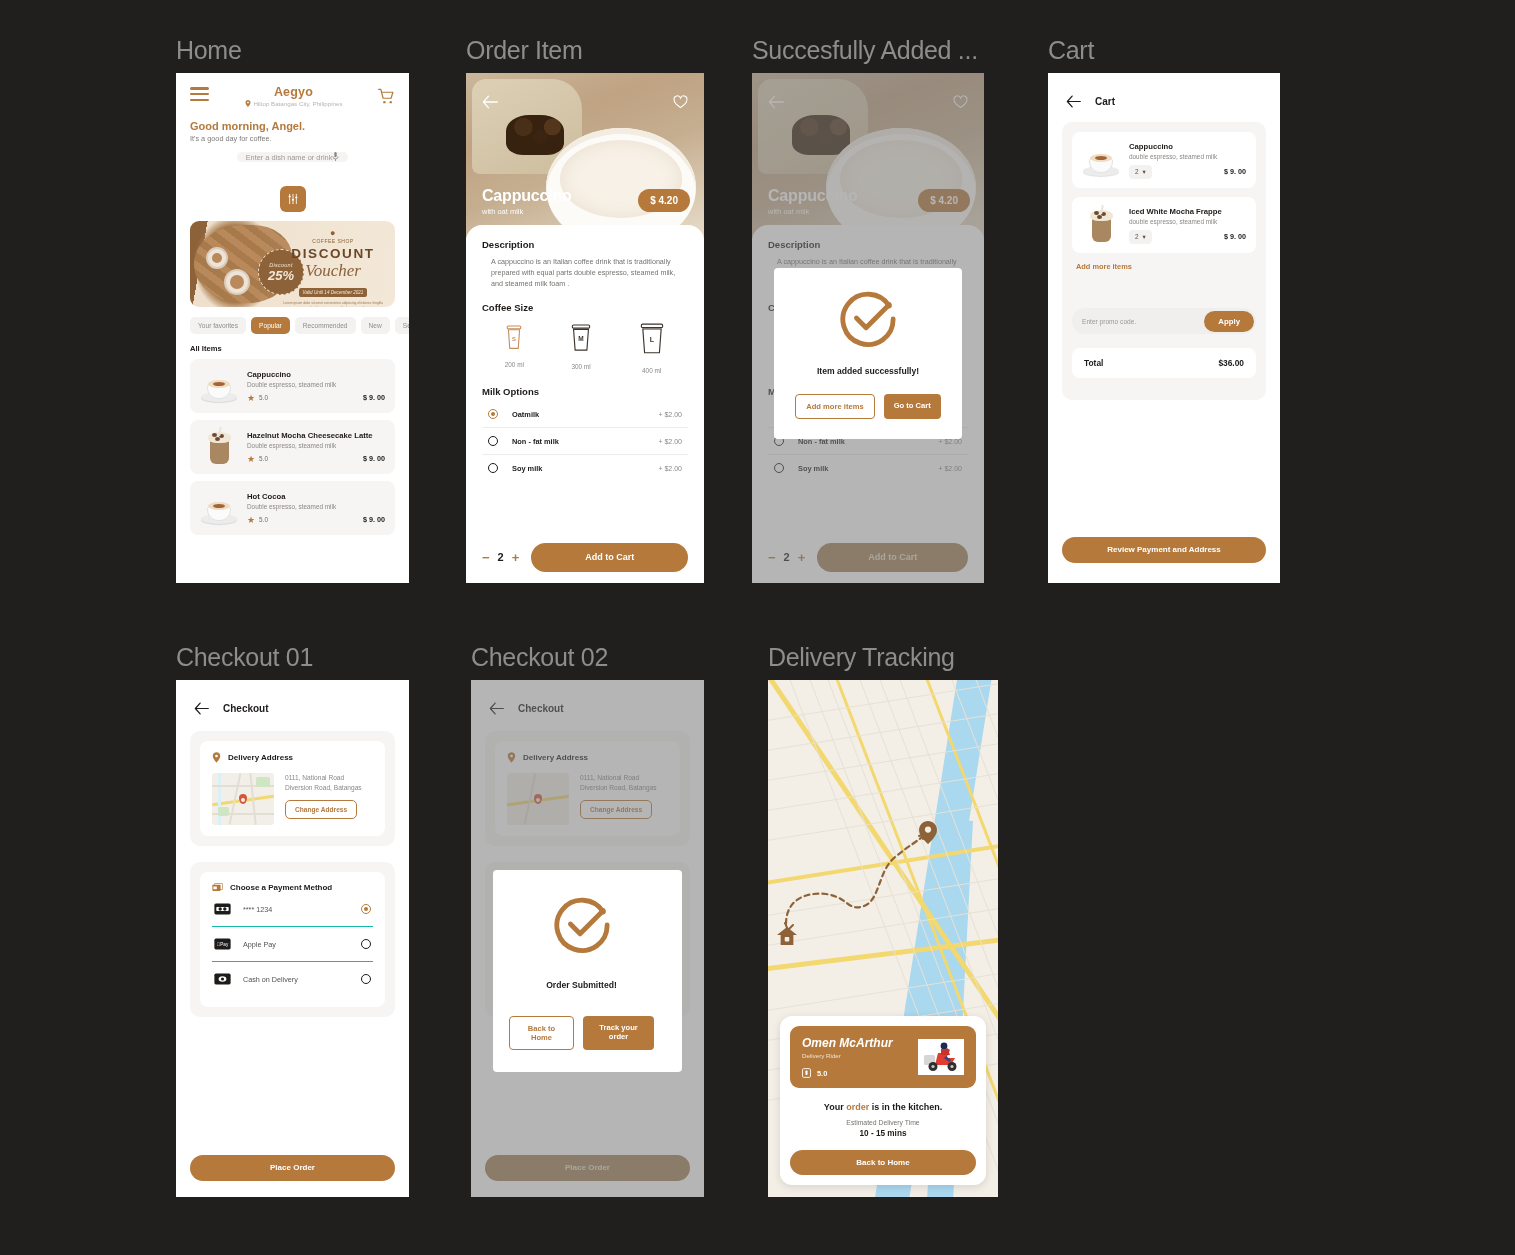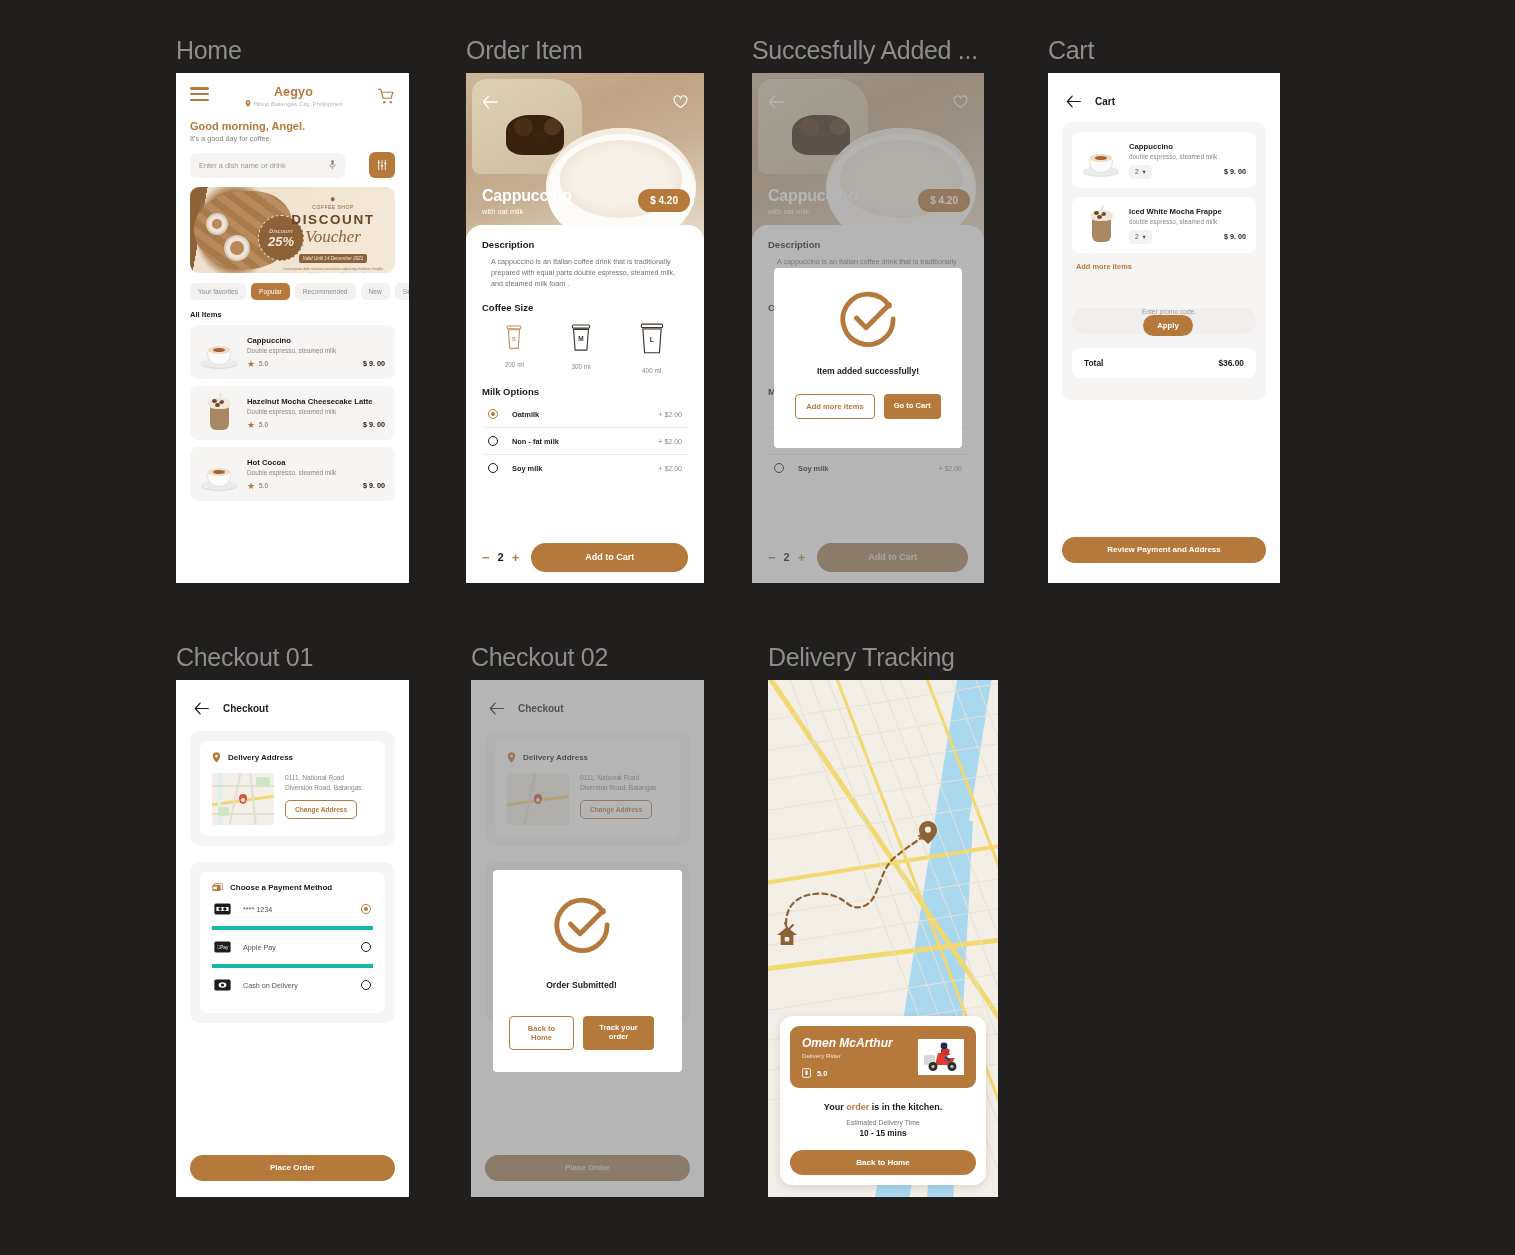--- a/index.html
+++ b/index.html
@@ -50,21 +50,21 @@
   .home-top { padding: 12px 14px 0 14px; }
   .hamburger span {
     display: block; width: 19px; height: 2.2px; background: #b5793c;
     border-radius: 2px; margin-bottom: 3.5px;
   }
   .brand { text-align: center; flex: 1; }
   .brand-name { font-size: 12.5px; font-weight: bold; color: #b5793c; letter-spacing: .2px; }
   .brand-loc { font-size: 6.2px; color: #b8b5b2; margin-top: 1px; }
   .greet { font-size: 11px; font-weight: bold; color: #b5793c; margin-top: 13px; }
   .greet-sub { font-size: 7.3px; color: #7e7b78; margin-top: 2px; }
-  .searchrow { margin-top: 9px; display: flex; gap: 24px; align-items: center; }
+  .searchrow { margin-top: 9px; display: flex; gap: 24px; align-items: center; flex-direction: column; }
   .searchbox {
     flex: 1; height: 25px; background: #f5f4f3; border-radius: 6px;
     display: flex; align-items: center; padding: 0 9px; justify-content: space-between;
   }
   .searchbox span.ph { font-size: 7.4px; color: #9b9894; }
   .filterbtn {
     width: 26px; height: 26px; background: #b5793c; border-radius: 6px;
     display: flex; align-items: center; justify-content: center;
   }
   .voucher {
@@ -222,42 +222,42 @@
 
   
   #cart-frame { left: 1000px; top: 35px; }
   #cart-phone { width: 232px; height: 510px; }
   .topbar { display: flex; align-items: center; gap: 14px; padding: 22px 18px 0 18px; }
   .topbar .ttl { font-size: 10px; font-weight: bold; color: #1e1b19; }
   .cart-panel { margin: 14px 14px 0 14px; background: #f6f5f4; border-radius: 10px; padding: 10px; min-height: 278px; position: relative; }
   .cart-item { background: #fff; border-radius: 8px; padding: 8px 10px; display: flex; gap: 9px; align-items: center; margin-bottom: 9px; height: 56px; }
   .qty-sel { background: #f3f2f1; border-radius: 4px; font-size: 6.4px; color: #56534f; padding: 3px 6px; display: inline-flex; gap: 4px; align-items: center; }
   .addmore { font-size: 7.4px; font-weight: bold; color: #b5793c; margin: 4px 0 0 4px; }
-  .promo-row { position: absolute; left: 10px; right: 10px; bottom: 66px; background: #f0efee; border-radius: 18px; height: 26px; display: flex; align-items: center; padding-left: 10px; flex-direction: column; }
+  .promo-row { position: absolute; left: 10px; right: 10px; bottom: 66px; background: #f0efee; border-radius: 18px; height: 26px; display: flex; align-items: center; padding-left: 10px; }
   .promo-row .ph { font-size: 6.6px; color: #9b9894; flex: 1; }
   .apply { background: #b5793c; color: #fff; font-size: 7.8px; font-weight: bold; border-radius: 16px; padding: 6px 14px; margin-right: 2px; }
   .total-row { position: absolute; left: 10px; right: 10px; bottom: 22px; background: #fff; border-radius: 8px; height: 30px; display: flex; align-items: center; justify-content: space-between; padding: 0 12px; }
   .total-row .l { font-size: 8.4px; font-weight: bold; color: #1e1b19; }
   .total-row .v { font-size: 8.4px; font-weight: bold; color: #1e1b19; }
   .cart-cta { position: absolute; left: 14px; right: 14px; bottom: 20px; height: 26px; font-size: 8px; line-height: 26px; }
 
   
   #co1-frame { left: 128px; top: 642px; }
   #co1-phone { width: 233px; height: 517px; }
   #co2-frame { left: 423px; top: 642px; }
   #co2-phone { width: 233px; height: 517px; }
   .co-panel { margin: 16px 14px 0 14px; background: #f6f5f4; border-radius: 10px; padding: 10px; }
   .white-card { background: #fff; border-radius: 8px; padding: 11px 12px; }
   .card-head { display: flex; align-items: center; gap: 7px; font-size: 8px; font-weight: bold; color: #1e1b19; }
   .addr-body { display: flex; gap: 11px; margin-top: 10px; align-items: flex-start; }
   .minimap { width: 62px; height: 52px; border-radius: 4px; overflow: hidden; position: relative;
     background: #f2efe9; flex: 0 0 62px; }
   .addr-text { font-size: 6.6px; color: #8b8885; line-height: 9.5px; }
   .chg-addr { margin-top: 8px; display: inline-block; font-size: 6.6px; padding: 5px 9px; }
-  .pay-row { display: flex; align-items: center; padding: 11px 2px; border-bottom: 4px solid #14b8a6; }
+  .pay-row { display: flex; align-items: center; padding: 11px 2px; border-bottom: 1px solid #14b8a6; }
   .pay-row:last-child { border-bottom: none; }
   .pay-name { font-size: 7.2px; color: #55524f; margin-left: 12px; flex: 1; }
   .co-cta { position: absolute; left: 14px; right: 14px; bottom: 16px; height: 26px; font-size: 8px; line-height: 26px; }
 
   
   #track-frame { left: 720px; top: 642px; }
   #track-phone { width: 230px; height: 517px; }
   .map {
     position: absolute; inset: 0;
     background: #f3efe6;
@@ -610,21 +610,21 @@
       <div class="orderfoot">
         <div class="qty">
           <span class="minus">−</span>
           <span class="n">2</span>
           <span class="plus">+</span>
         </div>
         <div class="btn-primary addcart disabled-btn">Add to Cart</div>
       </div>
 
       <div class="dim-layer"></div>
-      <div class="modal" style="left:22px;right:22px;top:195px;padding:22px 16px 29px 16px;">
+      <div class="modal" style="left:22px;right:22px;top:195px;padding:22px 16px 20px 16px;">
         <div class="check-circle">
           <svg width="58" height="58" viewBox="0 0 60 60">
             <path d="M52 16.5A26 26 0 1 0 56 30" fill="none" stroke="#b5793c" stroke-width="5" stroke-linecap="round"></path>
             <path d="M18 29l10 10 24-24" fill="none" stroke="#b5793c" stroke-width="5" stroke-linecap="round" stroke-linejoin="round"></path>
           </svg>
         </div>
         <div class="modal-msg" style="margin-top:18px">Item added successfully!</div>
         <div class="modal-btns" style="margin-top:18px">
           <div class="btn-outline m-btn">Add more items</div>
           <div class="btn-primary m-btn" style="border-radius:4px">Go to Cart</div>

